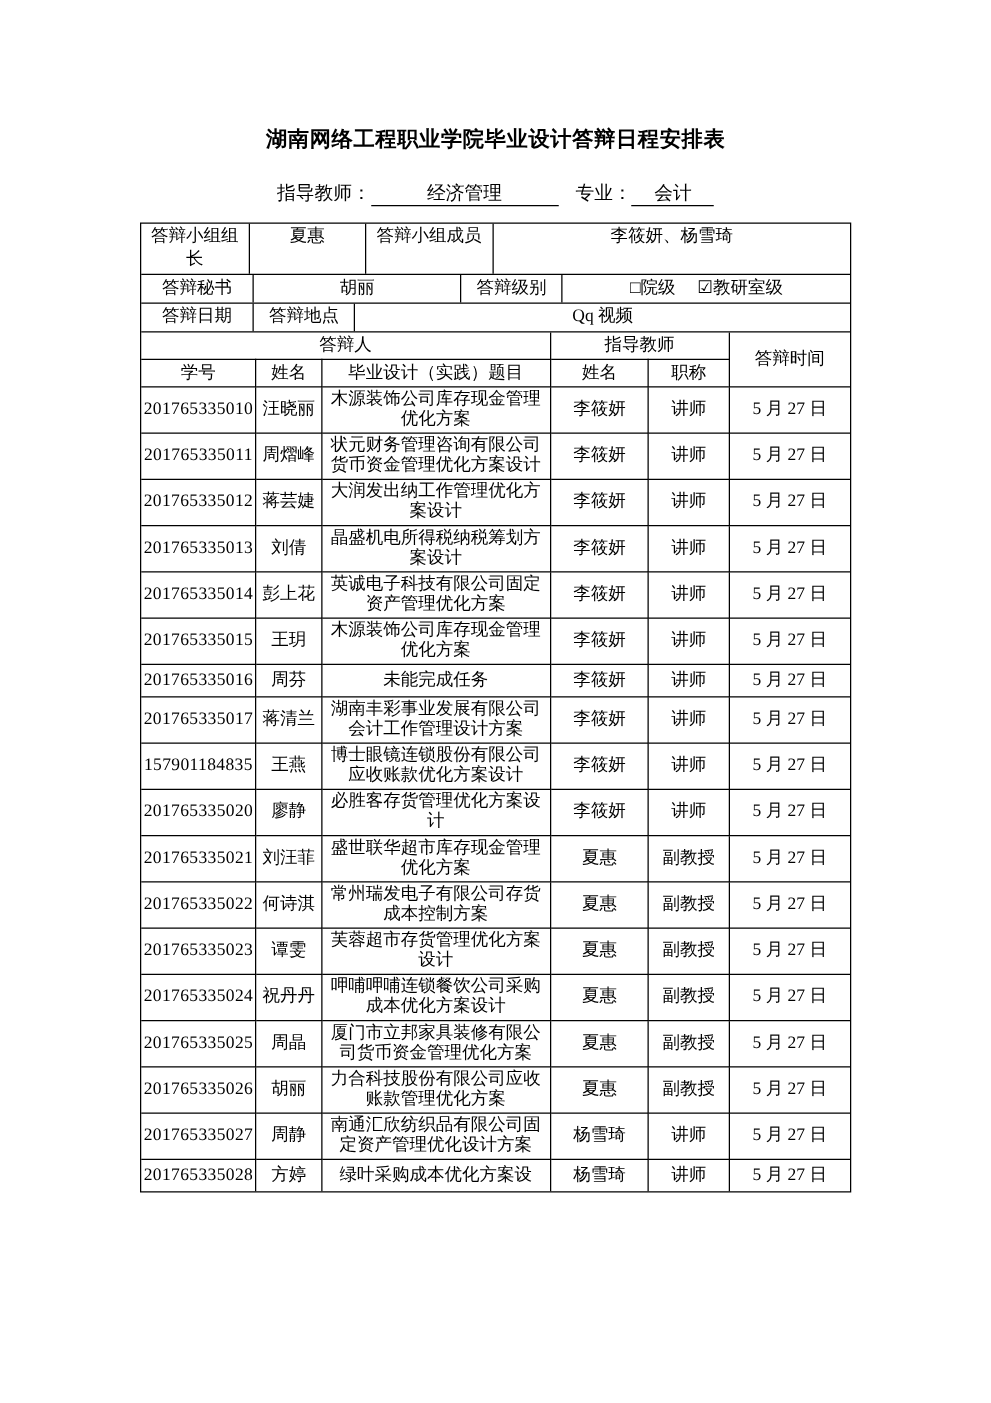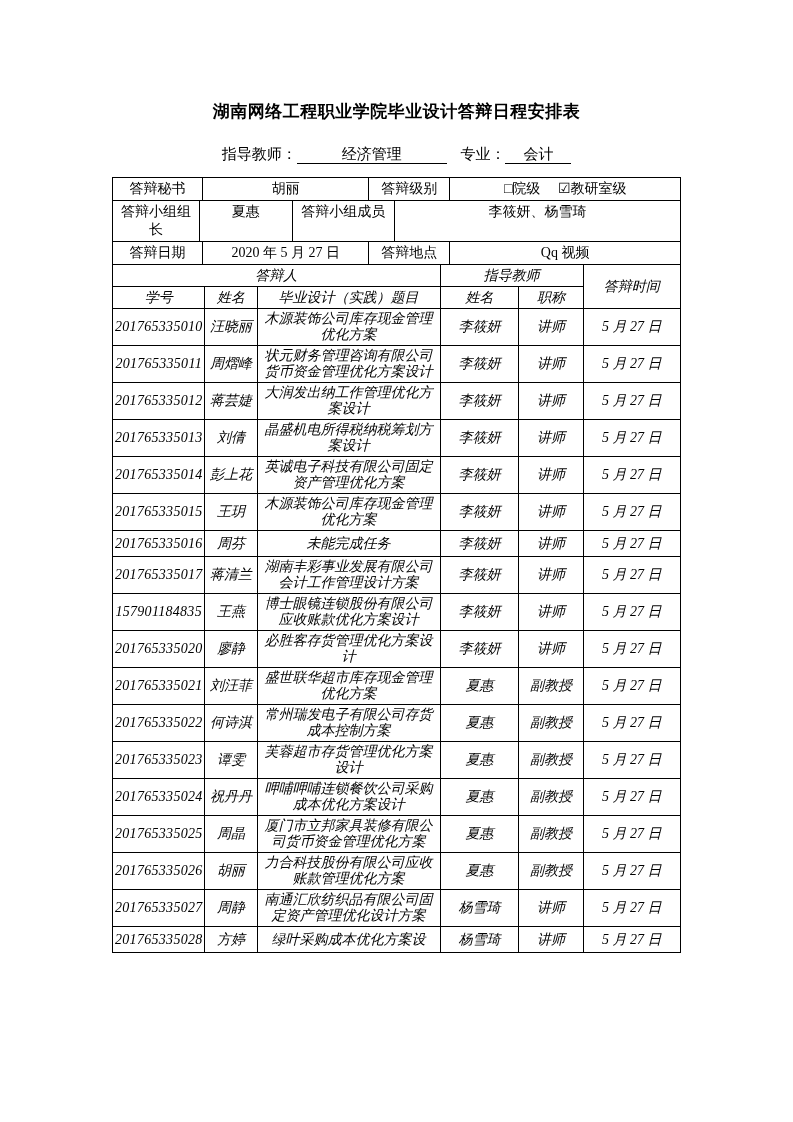--- a/index.html
+++ b/index.html
@@ -52,21 +52,20 @@
   
   .r2 .c1 { width: 15.9%; } .r2 .c2 { width: 29.3%; } .r2 .c3 { width: 14.3%; } .r2 .c4 { flex: 1; }
   .section-row { border-bottom: 1px solid #000; text-align: center; padding: 2px 0; line-height: 18px; }
   .chk .opt2 { margin-left: 14px; }
 
   table.sched {
     width: 100%;
     border-collapse: collapse;
     table-layout: fixed;
     font-size: 14px;
-    font-style: italic;
   }
   table.sched th, table.sched td {
     border: 1px solid #000;
     text-align: center;
     vertical-align: middle;
     padding: 2px 2px;
     line-height: 16px;
     font-weight: normal;
     overflow: hidden;
   }
@@ -93,40 +92,39 @@
 
 <h1 class="title">湖南网络工程职业学院毕业设计答辩日程安排表</h1>
 
 <div class="subtitle">
   <span>指导教师：</span><span class="u u1">经济管理</span><span class="gap"></span>
   <span>专业：</span><span class="u u2">会计</span>
 </div>
 
 <div class="doc-table">
 
+  <div class="irow r1">
+    <div class="c1">答辩小组组长</div>
+    <div class="c2">夏惠</div>
+    <div class="c3">答辩小组成员</div>
+    <div class="c4">李筱妍、杨雪琦</div>
+  </div>
+
   <div class="irow r2">
     <div class="c1">答辩秘书</div>
     <div class="c2">胡丽</div>
     <div class="c3">答辩级别</div>
     <div class="c4 chk">
       <span>□院级</span>
       <span class="opt2">☑教研室级</span>
     </div>
   </div>
 
-  <div class="irow r1">
-    <div class="c1">答辩小组组长</div>
-    <div class="c2">夏惠</div>
-    <div class="c3">答辩小组成员</div>
-    <div class="c4">李筱妍、杨雪琦</div>
-  </div>
-
   <div class="irow r2">
     <div class="c1">答辩日期</div>
-    <div class="c2">2020 年 5 月 27 日</div>
     <div class="c3">答辩地点</div>
     <div class="c4">Qq 视频</div>
   </div>
 
 
   <table class="sched">
     <colgroup>
       <col class="w-id">
         <col class="w-name">
         <col class="w-topic">

